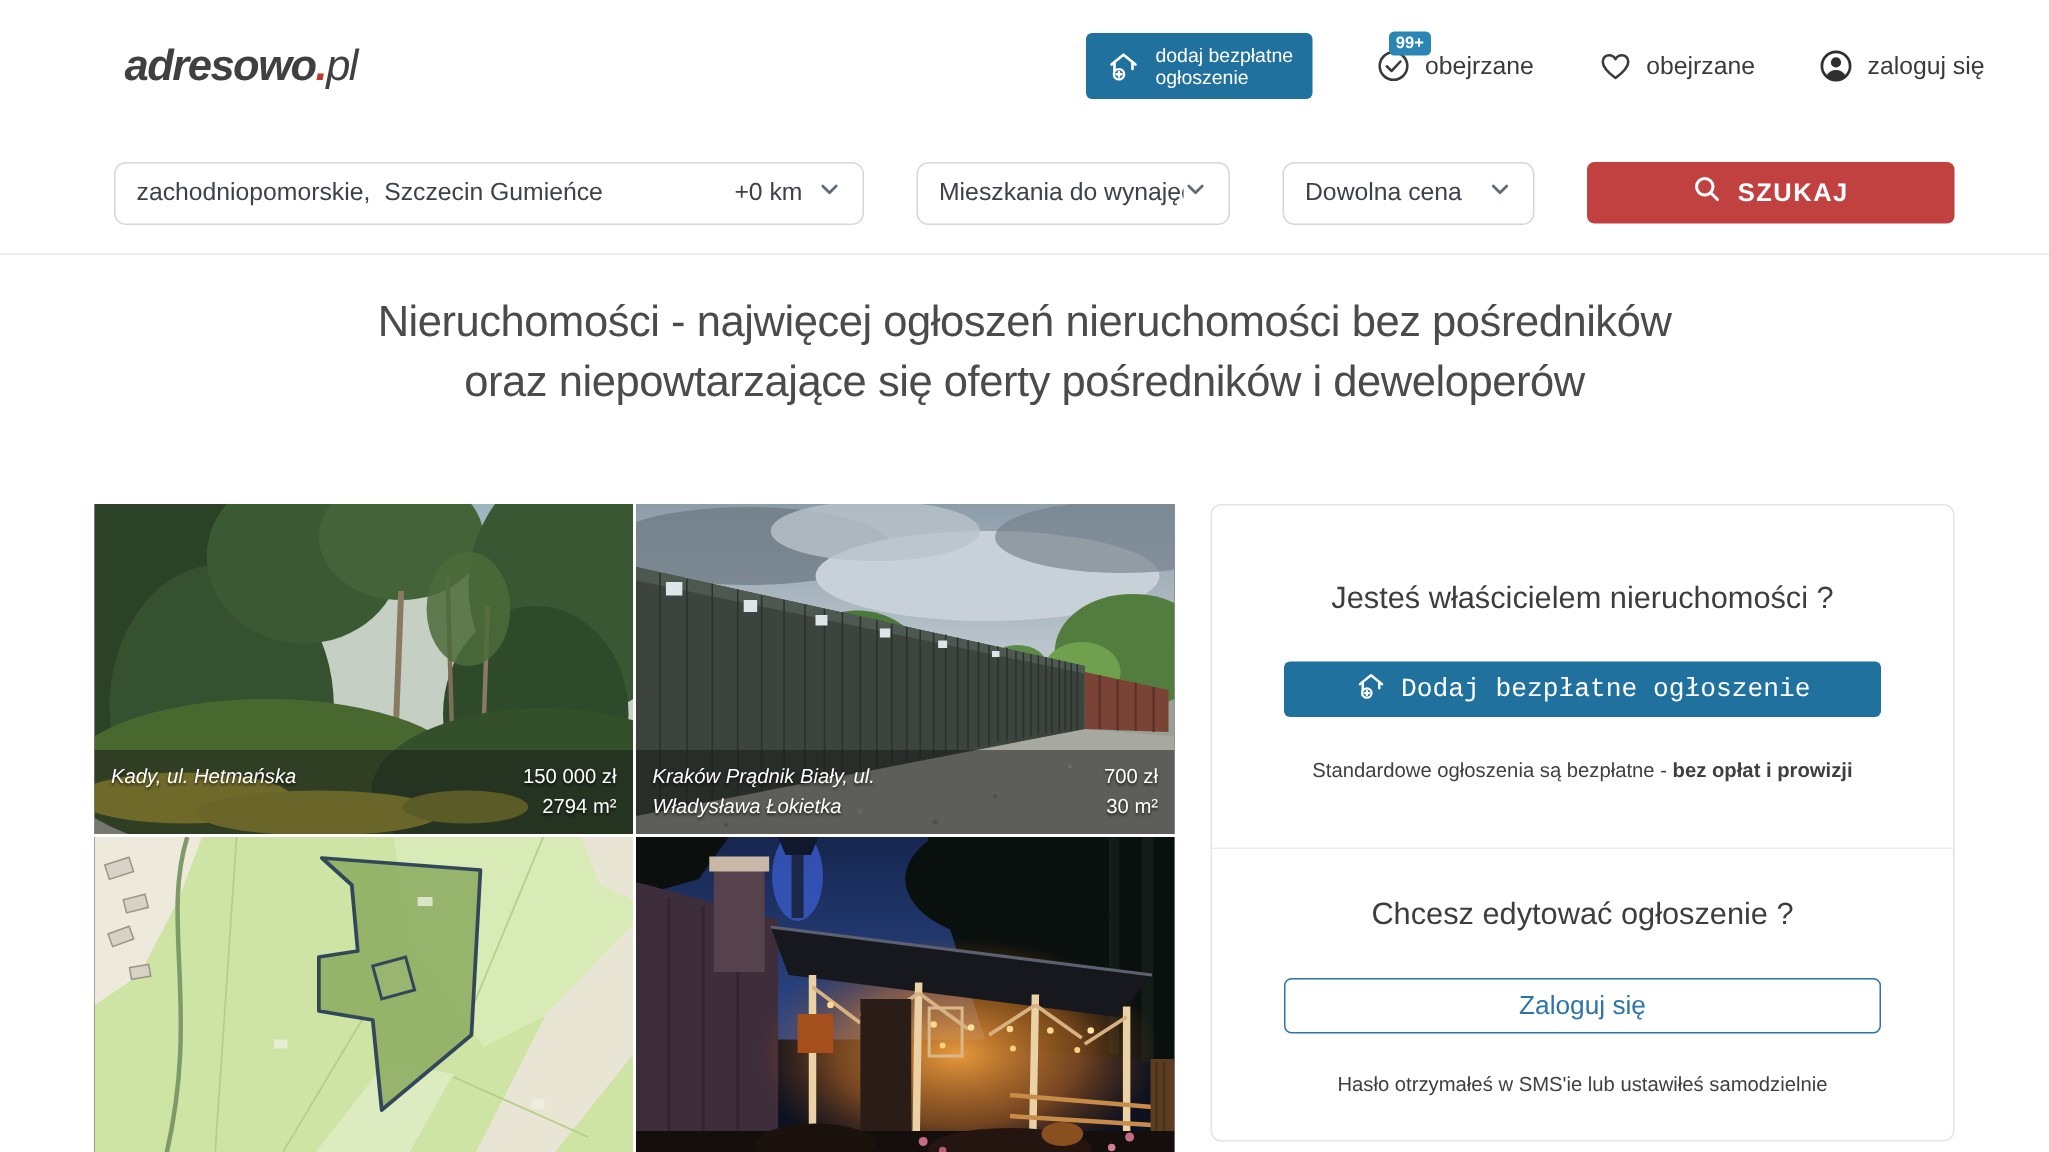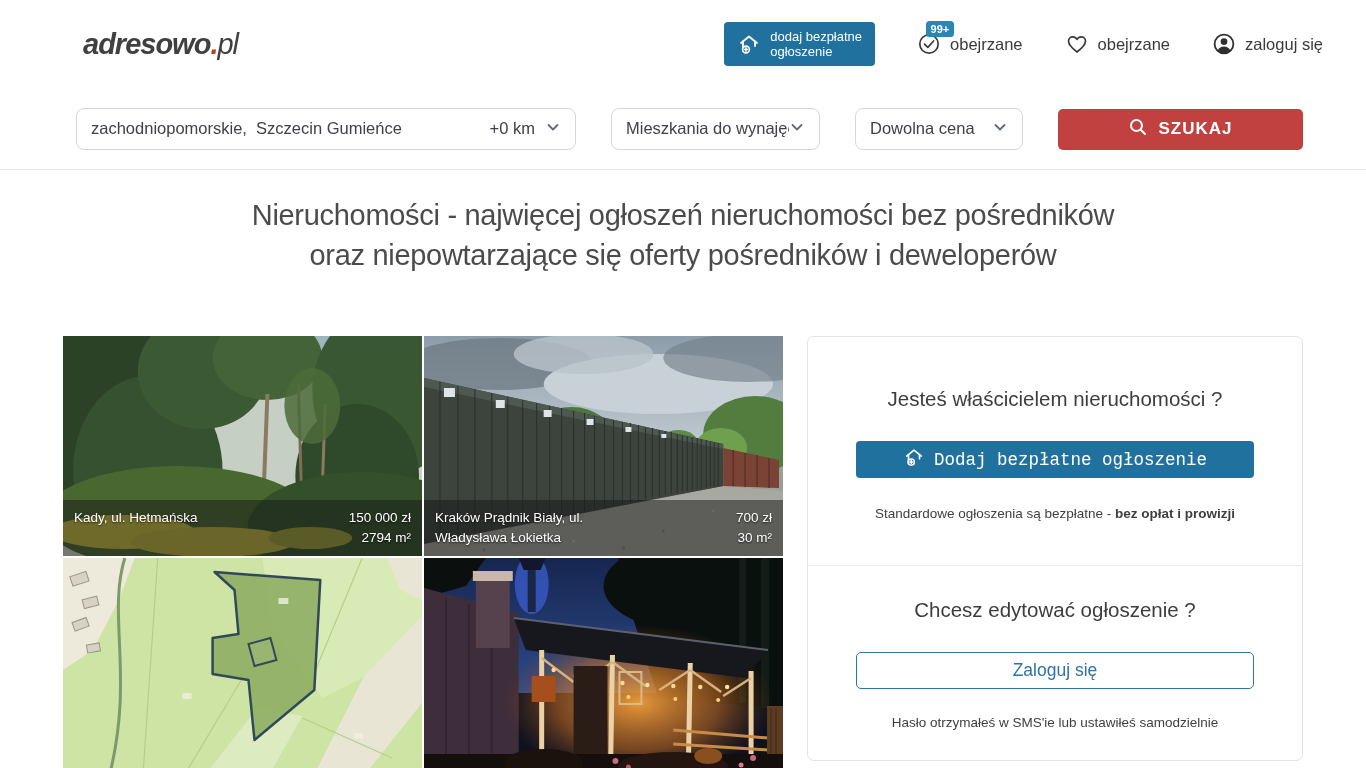--- a/index.html
+++ b/index.html
@@ -19,21 +19,21 @@
   .hdr-add-btn { display:flex; align-items:center; gap:9px; background:#21719f; color:#fff;
     border:none; border-radius:4px; padding:7px 13px; font-size:13px; line-height:15px;
     text-align:left; cursor:pointer; font-family:inherit; }
   .hdr-item { display:flex; align-items:center; gap:9px; font-size:16.5px; color:#3a3a3a; cursor:pointer; }
   .icon-wrap { position:relative; display:inline-flex; }
   .badge { position:absolute; top:-11px; left:9px; background:#2b85b5; color:#fff;
     font-size:11px; font-weight:700; padding:1.5px 4.5px; border-radius:3.5px; line-height:13px; }
 
   
   .search-section { height:82px; display:flex; align-items:center; border-bottom:1px solid #e6e6e6; }
-  .search-section .container { display:flex; align-items:flex-end; justify-content:space-between;padding-left:13px; }
+  .search-section .container { display:flex; align-items:center; justify-content:space-between;padding-left:13px; }
   .srch-box { height:42px; border:1px solid #d4d8dd; border-radius:8px; background:#fff;
     display:flex; align-items:center; font-size:16.5px; color:#3c414b; padding:0 14px; cursor:pointer; }
   .srch-location { width:500px; justify-content:space-between; }
   .srch-location .loc-text { white-space:pre; overflow:hidden; }
   .loc-right { display:flex; align-items:center; gap:10px; color:#3c414b; }
   .srch-select { justify-content:space-between; }
   .sel-category { width:209px; }
   .sel-price { width:168px; }
   .sel-text { overflow:hidden; white-space:nowrap; }
   .chev { flex:0 0 auto; }
@@ -47,21 +47,21 @@
 
   
   .main { margin-top:61px; display:flex; gap:24px; align-items:flex-start; }
   .listings { width:720px; display:grid; grid-template-columns:359px 359px; gap:2px; }
   .card { position:relative; width:359px; height:220px; overflow:hidden; cursor:pointer; background:#222; }
   .card svg.photo { display:block; width:100%; height:100%; }
   .caption { position:absolute; left:0; right:0; bottom:0; background:rgba(25,25,25,0.52);
     color:#fff; display:flex; justify-content:space-between; align-items:flex-start;
     padding:8px 11px; font-size:13.5px; line-height:20px;
     text-shadow:0 1px 2px rgba(0,0,0,0.7); }
-  .cap-loc { max-width:62%; }
+  .cap-loc { max-width:62%;font-style:italic; }
   .cap-right { text-align:right; }
   .cap-area:empty { display:none; }
 
   
   .sidebar { width:496px; background:#fff; border:1px solid #e4e4e4; border-radius:7px; }
   .side-section { padding:50px 48px 44px; text-align:center; }
   .side-section + .side-section { border-top:1px solid #ececec; padding:32px 48px 30px; }
   .side-title { font-size:20.5px; font-weight:400; color:#3d3d3d; margin-bottom:30px; }
   .btn-side-add { width:100%; height:37px; background:#21719f; color:#fff; border:none; border-radius:4px;
     font-size:17.5px; display:flex; align-items:center; justify-content:center; gap:9px;

